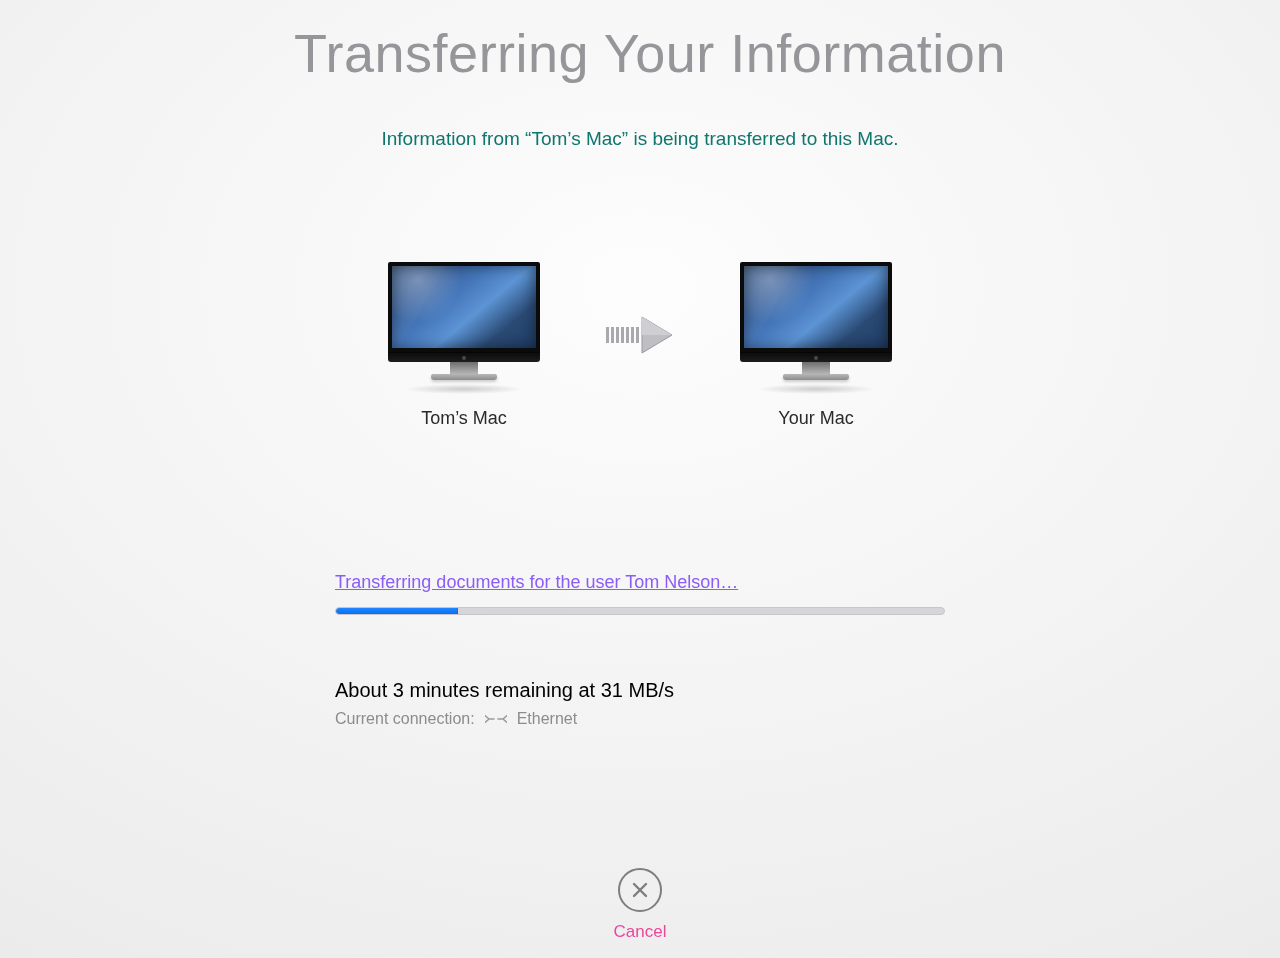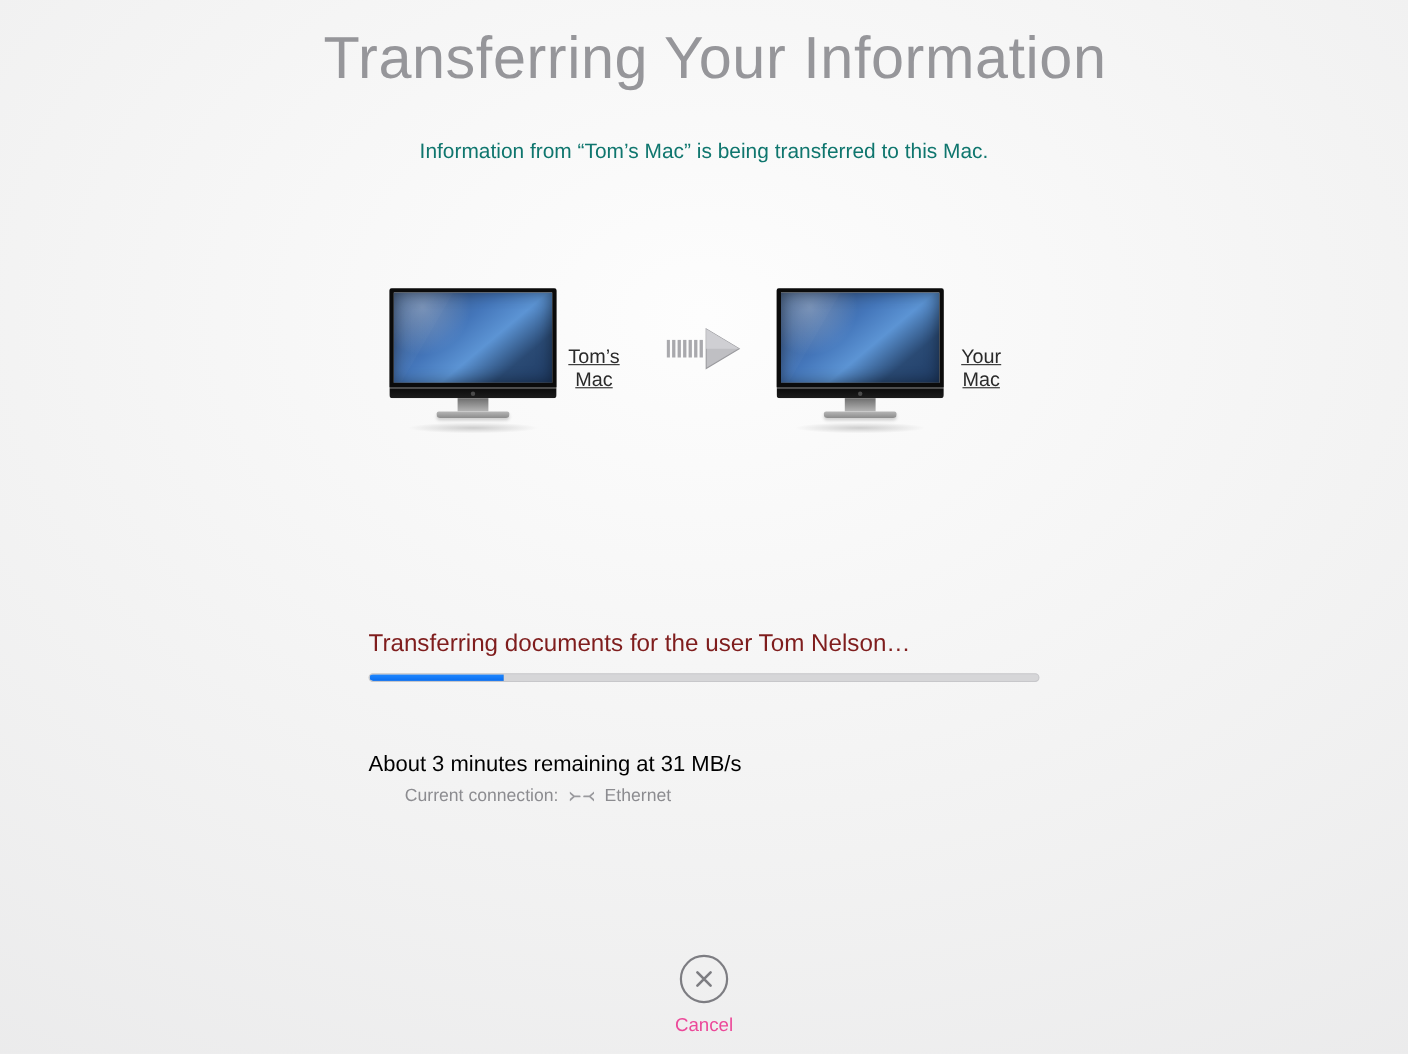--- a/index.html
+++ b/index.html
@@ -44,23 +44,23 @@
       left: 0;
       right: 0;
       display: flex;
       align-items: center;
       justify-content: center;
       gap: 32px;
     }
 
     .device {
       display: flex;
+      flex-direction: column;
       align-items: center;
       width: 220px;
-      text-decoration: underline;
     }
     .monitor {
       width: 152px;
     }
     .screen {
       width: 152px;
       height: 90px;
       border: 4px solid #0b0b0b;
       border-radius: 2px 2px 0 0;
       background:
@@ -120,23 +120,24 @@
     }
     .transfer-arrow { display:block; }
 
     .progress-block {
       position: absolute;
       left: 335px;
       right: 335px;
       top: 572px;
     }
     .progress-status {
-      font-size: 22px;
-      color: #7f1d1d;
+      font-size: 18px;
+      color: #8b5cf6;
       margin-bottom: 14px;
+      text-decoration: underline;
     }
     .progress-bar {
       height: 8px;
       width: 100%;
       background: #d6d6d8;
       border-radius: 4px;
       overflow: hidden;
       border: 1px solid #c7c7ca;
     }
     .progress-fill {
@@ -151,21 +152,20 @@
       font-size: 20px;
       color: #000000;
     }
     .connection-line {
       margin-top: 8px;
       font-size: 16px;
       color: #8c8c90;
       display: flex;
       align-items: center;
       gap: 10px;
-      margin-left: 33px;
     }
     .conn-icon {
       display:inline-flex;
       align-items:center;
     }
 
     .cancel-area {
       position: absolute;
       bottom: 16px;
       left: 0;

